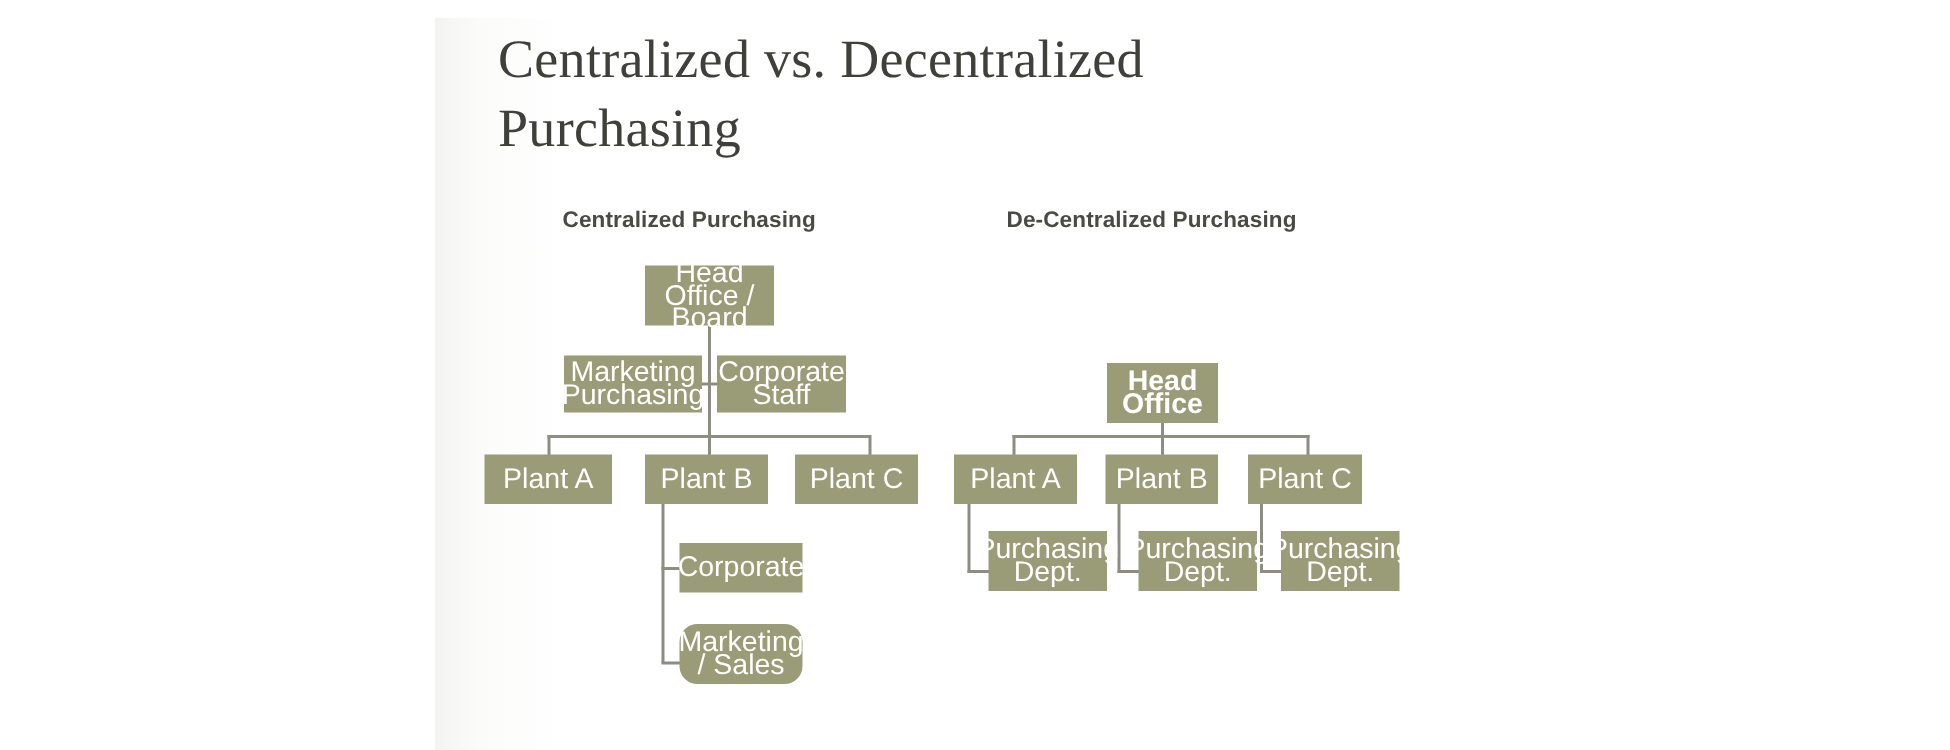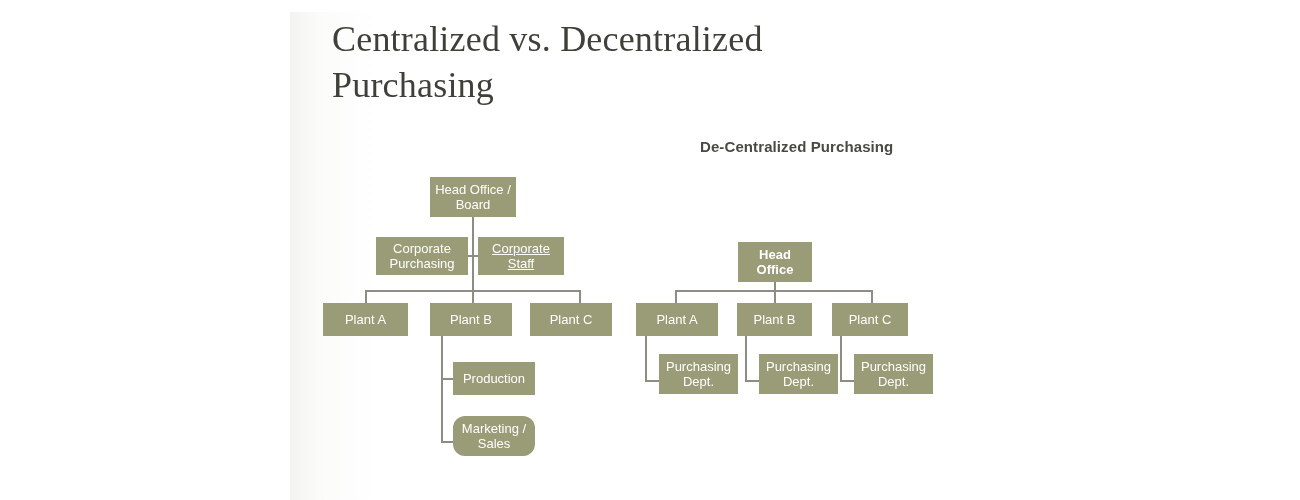--- a/index.html
+++ b/index.html
@@ -26,76 +26,77 @@
     font-size:36px;line-height:46px;color:#40403a;
     letter-spacing:.2px;
   }
 
   
   .col-header{
     position:absolute;font-size:15px;font-weight:bold;color:#4a4a44;
     white-space:nowrap;letter-spacing:.1px;
   }
   #hdr-left{left:85px;top:126px;}
-  #hdr-right{left:381px;top:126px;margin-left:29px;}
+  #hdr-right{left:381px;top:126px;}
 
   
   .node{
     position:absolute;
     background:#9a9b77;
     color:#ffffff;
-    font-size:13px;line-height:15px;
+    font-size:19px;line-height:15px;
     display:flex;align-items:center;justify-content:center;
     text-align:center;
     box-sizing:border-box;
     padding:2px 3px;
     z-index:3;
   }
   .conn{position:absolute;background:#8d8d83;z-index:1;}
   .conn.h{height:2px;}
   .conn.v{width:2px;}
 </style>
 </head>
 <body>
 
 <div id="stage">
 
   <div id="slide">
     <div id="slide-body">
 
       <div class="slide-title">Centralized vs. Decentralized Purchasing</div>
 
+      <div class="col-header" id="hdr-left">Centralized Purchasing</div>
       <div class="col-header" id="hdr-right">De-Centralized Purchasing</div>
 
       <div>
 
         <div class="node" style="left:140px;top:165px;width:86px;height:40px;">Head Office / Board</div>
 
         <div class="conn v" style="left:182px;top:205px;height:74px;"></div>
 
-        <div class="node" style="left:86px;top:225px;width:92px;height:38px;">Corporate Purchasing</div>
-        <div class="node" style="left:188px;top:225px;width:86px;height:38px;text-decoration:underline;">Corporate Staff</div>
+        <div class="node" style="left:86px;top:225px;width:92px;height:38px;">Marketing Purchasing</div>
+        <div class="node" style="left:188px;top:225px;width:86px;height:38px;">Corporate Staff</div>
 
         <div class="conn h" style="left:176px;top:243px;width:8px;"></div>
         <div class="conn h" style="left:182px;top:243px;width:8px;"></div>
 
         <div class="conn h" style="left:75px;top:278px;width:215px;"></div>
         <div class="conn v" style="left:75px;top:278px;height:15px;"></div>
         <div class="conn v" style="left:182px;top:278px;height:15px;"></div>
         <div class="conn v" style="left:289px;top:278px;height:15px;"></div>
 
         <div class="node" style="left:33px;top:291px;width:85px;height:33px;">Plant A</div>
         <div class="node" style="left:140px;top:291px;width:82px;height:33px;">Plant B</div>
         <div class="node" style="left:240px;top:291px;width:82px;height:33px;">Plant C</div>
 
         <div class="conn v" style="left:151px;top:324px;height:106px;"></div>
         <div class="conn h" style="left:151px;top:366px;width:14px;"></div>
         <div class="conn h" style="left:151px;top:429px;width:14px;"></div>
 
-        <div class="node" style="left:163px;top:350px;width:82px;height:33px;">Production</div>
+        <div class="node" style="left:163px;top:350px;width:82px;height:33px;">Corporate</div>
         <div class="node" style="left:163px;top:404px;width:82px;height:40px;border-radius:12px;">Marketing / Sales</div>
       </div>
 
       <div>
 
         <div class="node" style="left:448px;top:230px;width:74px;height:40px;font-weight:bold;">Head Office</div>
 
         <div class="conn v" style="left:484px;top:270px;height:9px;"></div>
 
         <div class="conn h" style="left:385px;top:278px;width:198px;"></div>

